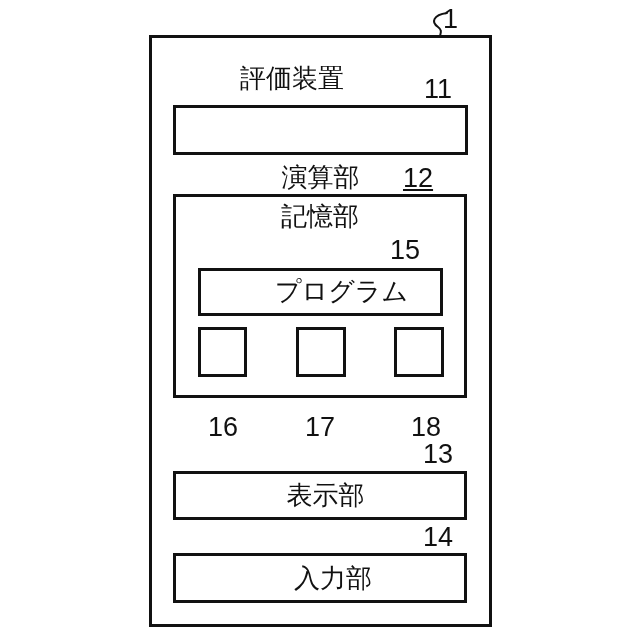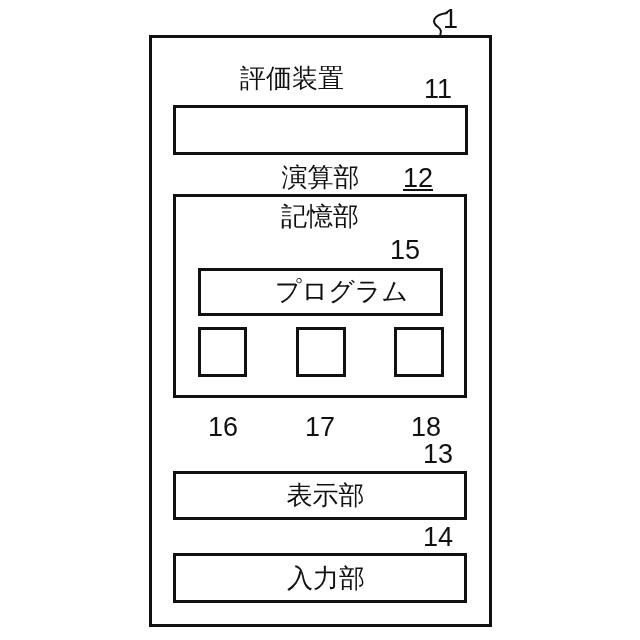--- a/index.html
+++ b/index.html
@@ -84,21 +84,21 @@
   <div class="box-label" style="left:198px; top:277px; width:287px;">プログラム</div>
 
   <div class="box" style="left:198px; top:327px; width:49px; height:50px;"></div>
   <div class="box" style="left:296px; top:327px; width:50px; height:50px;"></div>
   <div class="box" style="left:394px; top:327px; width:50px; height:50px;"></div>
 
   <div class="box" style="left:173px; top:471px; width:294px; height:49px;"></div>
   <div class="box-label" style="left:173px; top:481px; width:305px;">表示部</div>
 
   <div class="box" style="left:173px; top:553px; width:294px; height:50px;"></div>
-  <div class="box-label" style="left:179px; top:564px; width:294px;">入力部</div>
+  <div class="box-label" style="left:186px; top:564px; width:294px;">入力部</div>
 
   <span class="ref-num" style="left:443px; top:6px;">1</span>
   <span class="ref-num" style="left:424px; top:76px;">11</span>
   <span class="ref-num" style="left:403px; top:165px;text-decoration:underline;">12</span>
   <span class="ref-num" style="left:390px; top:237px;">15</span>
   <span class="ref-num ref-center" style="left:223px; top:414px;">16</span>
   <span class="ref-num ref-center" style="left:320px; top:414px;">17</span>
   <span class="ref-num ref-center" style="left:426px; top:414px;">18</span>
   <span class="ref-num" style="left:423px; top:441px;">13</span>
   <span class="ref-num" style="left:423px; top:524px;">14</span>

